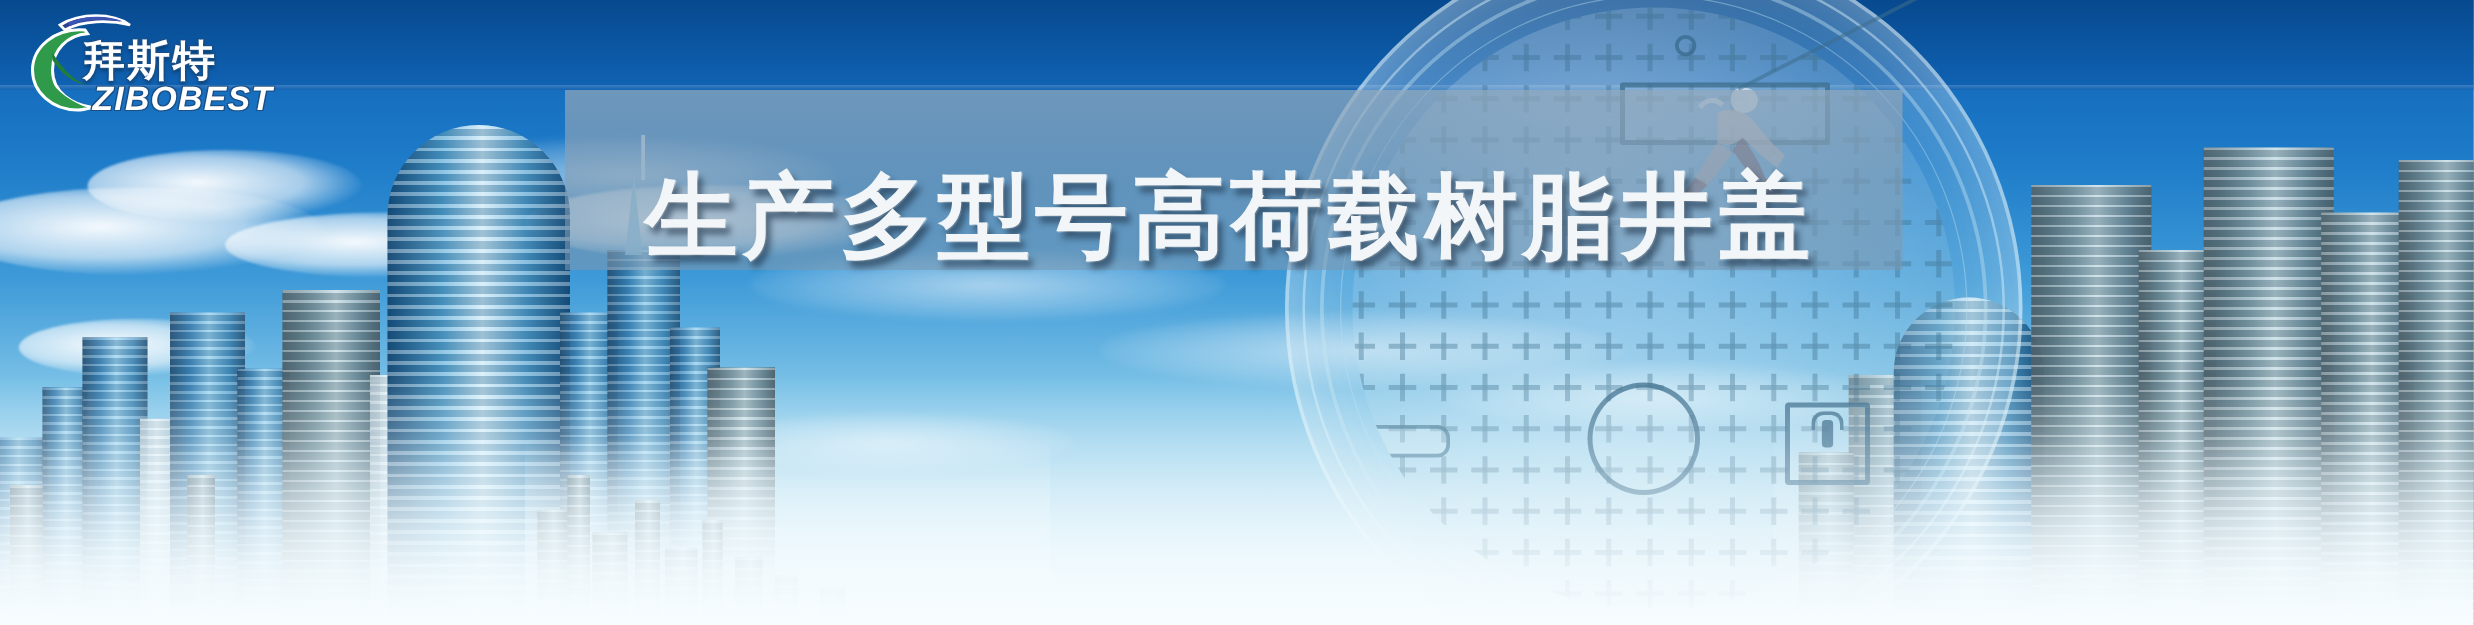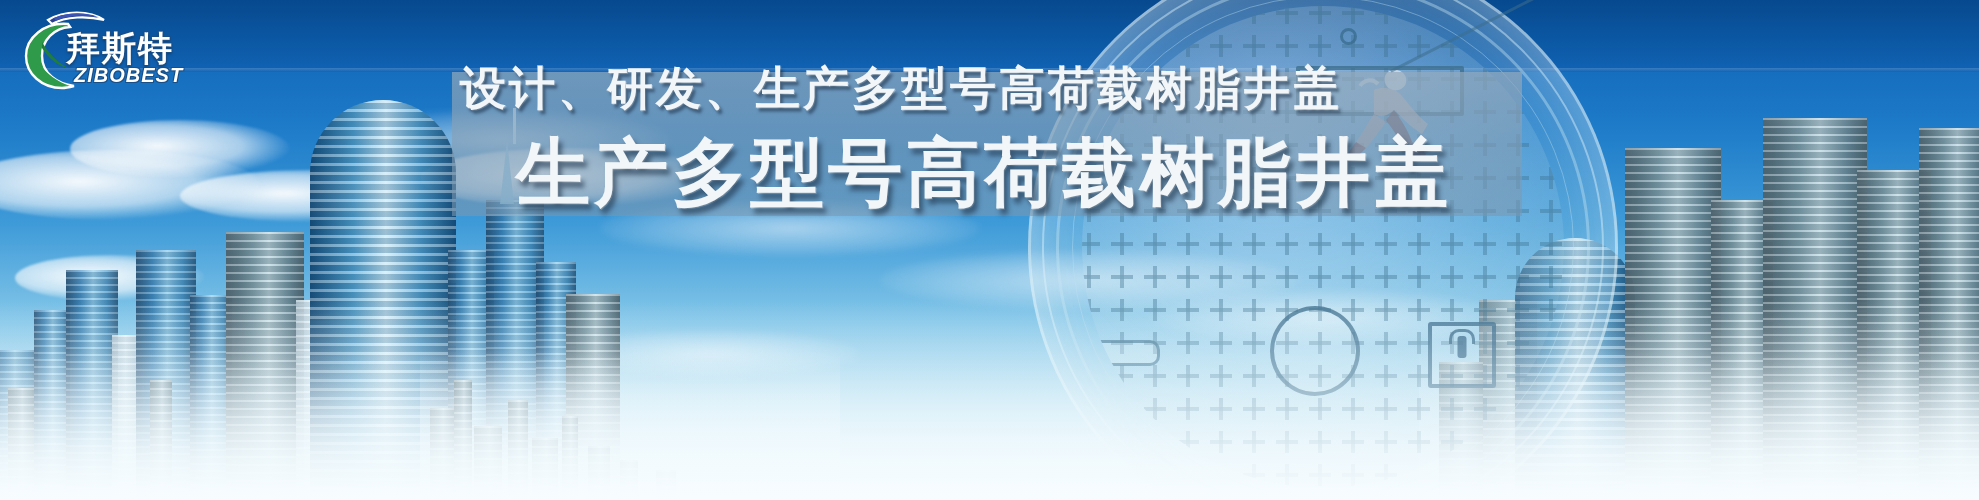--- a/index.html
+++ b/index.html
@@ -298,21 +298,21 @@
     letter-spacing: 2px;
     text-shadow:
        -1px -1px 0 #1a4f86,  1px -1px 0 #1a4f86,
        -1px  1px 0 #1a4f86,  1px  1px 0 #1a4f86,
         0 2px 3px rgba(0,0,0,0.35);
     white-space: nowrap;
   }
   .logo-text-en {
     position: absolute;
     left: 66px; top: 60px;
-    font-size: 20px;
+    font-size: 27px;
     font-weight: bold;
     font-style: italic;
     color: #ffffff;
     letter-spacing: 1px;
     text-shadow:
        -1px -1px 0 #1a4f86,  1px -1px 0 #1a4f86,
        -1px  1px 0 #1a4f86,  1px  1px 0 #1a4f86;
     white-space: nowrap;
   }
 
@@ -636,21 +636,20 @@
       </svg>
     </div>
 
     <div class="mh-cable" style="left:362px; top:118px; width:250px; height:3px; transform:rotate(-27deg);"></div>
   </div>
 
   <div class="haze"></div>
 
   <div class="panel"></div>
 
-  <div class="headline-1">设计、研发、生产多型号高荷载树脂井盖</div>
   <div class="headline-2">生产多型号高荷载树脂井盖</div>
 
   <div class="logo">
     <svg width="160" height="96" viewBox="0 0 160 96">
       <path d="M60 20 C36 18 18 34 18 52 C18 70 34 84 54 84 C58 84 62 83 66 82
                C50 80 34 70 34 52 C34 36 46 24 62 23 Z" fill="#2e9a4a" stroke="#ffffff" stroke-width="2.4"></path>
       <path d="M34 38 C40 48 48 58 60 64 C50 62 40 54 34 44 Z" fill="#1f7e3a"></path>
       <path d="M30 58 C38 70 50 78 62 82 C48 82 34 74 28 64 Z" fill="#2e9a4a"></path>
       <path d="M40 16 C56 6 82 6 96 16 C80 12 58 12 44 20 Z" fill="#2a3f8f" stroke="#ffffff" stroke-width="2.2"></path>
       <path d="M46 14 C60 8 78 8 90 13 C76 11 58 11 48 17 Z" fill="#3c55b4"></path>

